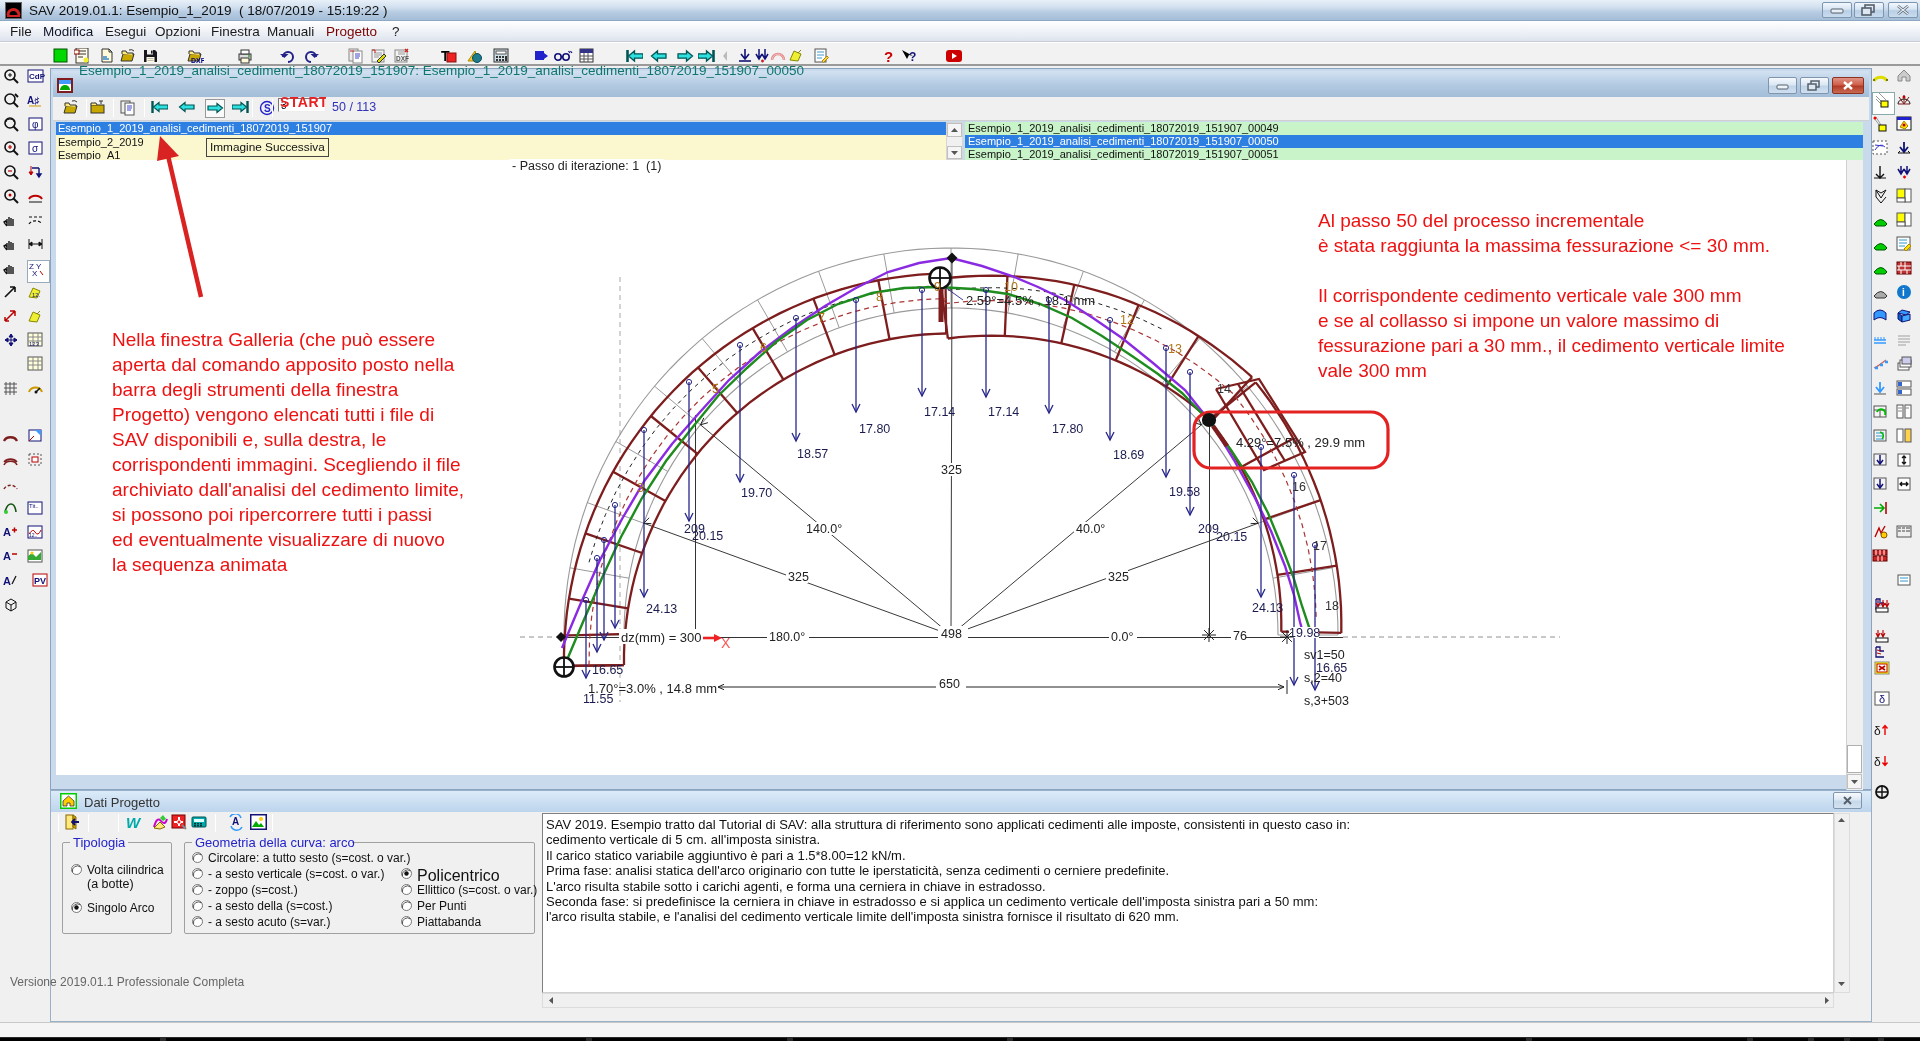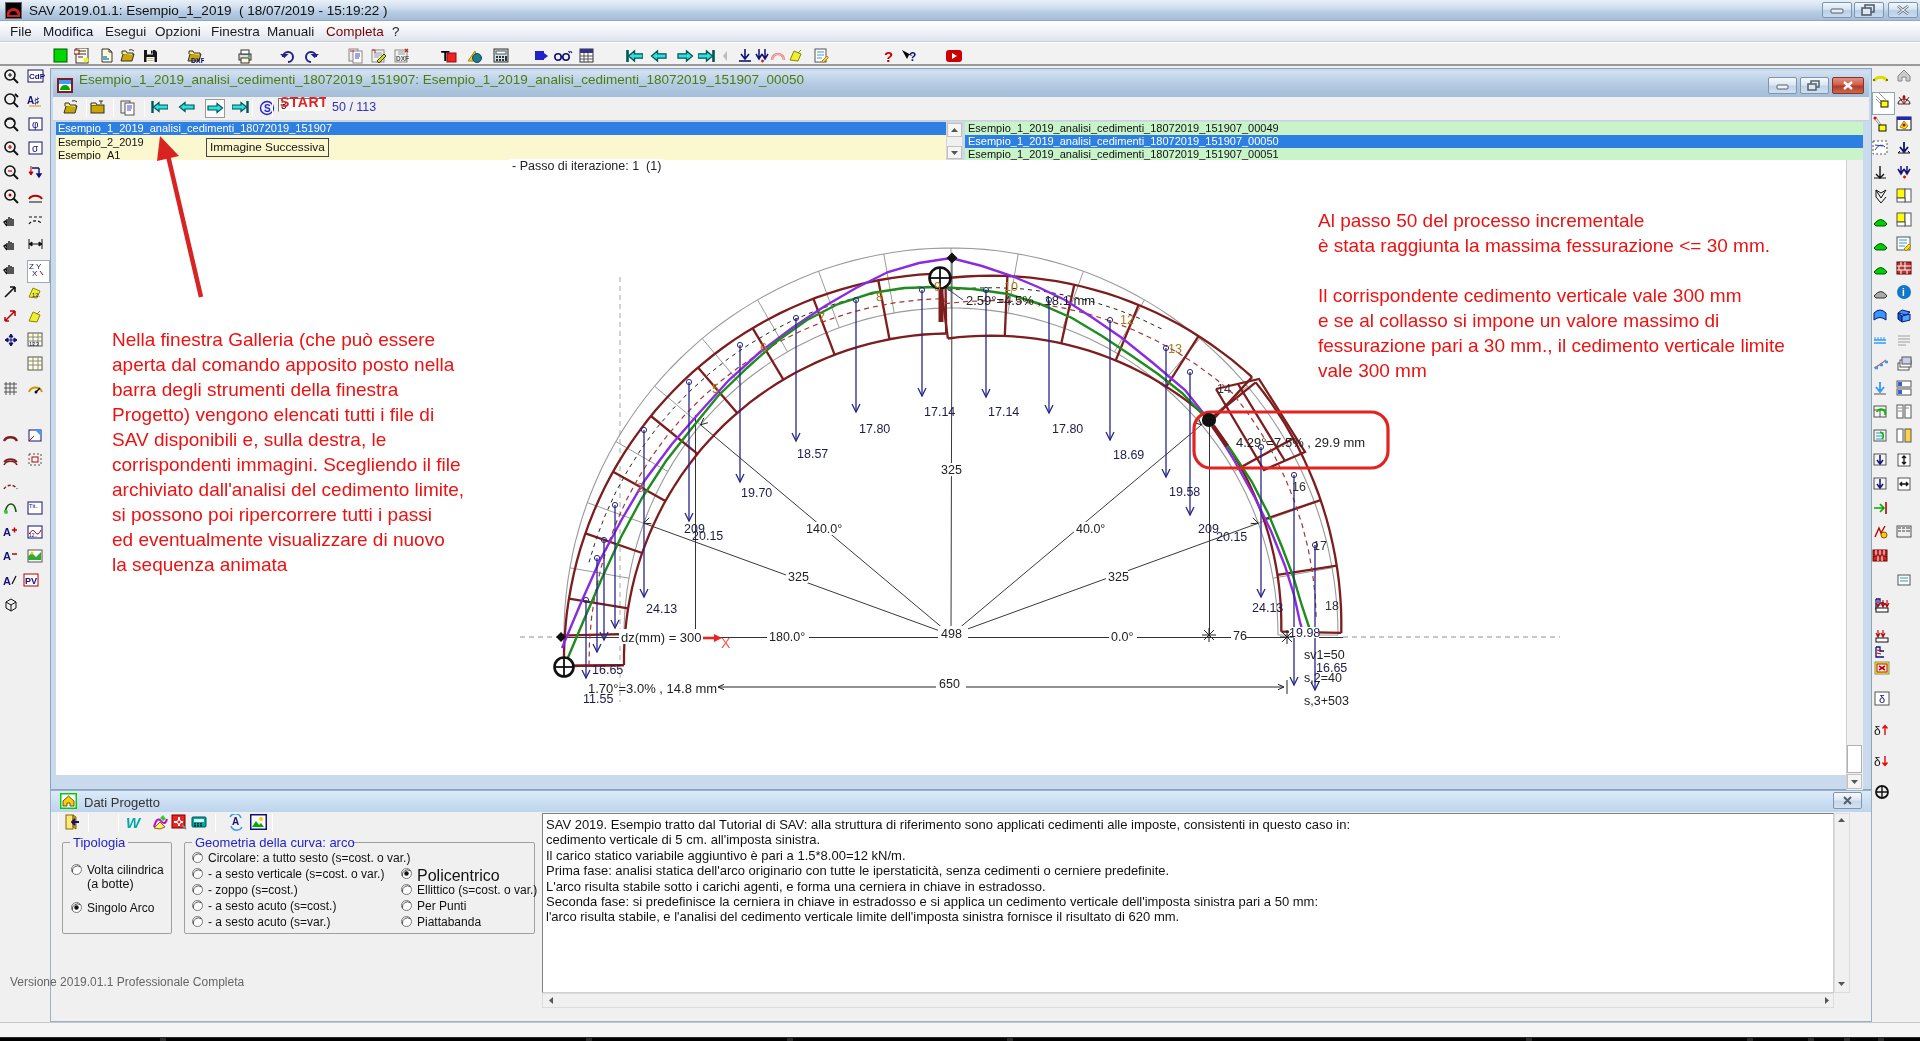--- a/index.html
+++ b/index.html
@@ -30,21 +30,21 @@
       <path d="M9 3 L19 11 M19 3 L9 11" stroke="#e8eef5" stroke-width="1.2"></path>
     </svg>
   </div>
 <div style="position:absolute;left:0;top:21px;width:1920px;height:21px;background:linear-gradient(#ffffff,#e9edf4 70%,#dde3ed);border-bottom:1px solid #c8cdd6"></div>
 <div style="position:absolute;left:10px;top:24px;font-size:13.5px;color:#1a1a1a">File</div>
 <div style="position:absolute;left:43px;top:24px;font-size:13.5px;color:#0f172a">Modifica</div>
 <div style="position:absolute;left:105px;top:24px;font-size:13.5px;color:#1a1a1a">Esegui</div>
 <div style="position:absolute;left:155px;top:24px;font-size:13.5px;color:#1a1a1a">Opzioni</div>
 <div style="position:absolute;left:211px;top:24px;font-size:13.5px;color:#1a1a1a">Finestra</div>
 <div style="position:absolute;left:267px;top:24px;font-size:13.5px;color:#1a1a1a">Manuali</div>
-<div style="position:absolute;left:326px;top:24px;font-size:13.5px;color:#7b0000">Completa</div>
+<div style="position:absolute;left:326px;top:24px;font-size:13.5px;color:#7b0000">Progetto</div>
 <div style="position:absolute;left:392px;top:24px;font-size:13.5px;color:#1a1a1a">?</div>
 <div style="position:absolute;left:0;top:42px;width:1920px;height:24px;background:#f2f2f2;border-top:1px solid #fff;border-bottom:2px solid #9a9a9a"></div>
 <div style="position:absolute;left:53px;top:48px;width:17px;height:16px">
     <svg width="17" height="16">
       <rect x="1" y="1" width="13" height="13" fill="#00d800" stroke="#005500"></rect>
     </svg>
   </div>
 <div style="position:absolute;left:74px;top:48px;width:17px;height:16px">
     <svg width="17" height="16">
       <rect x="2" y="0" width="12" height="15" fill="#fffbe8" stroke="#333"></rect>
@@ -499,21 +499,21 @@
       <text x="2" y="13" font-size="5" fill="#117">12..</text>
     </svg>
   </div>
 <div style="position:absolute;left:27px;top:548px;width:23px;height:23px;">
     <svg width="18" height="16">
       <rect x="1" y="2" width="14" height="12" fill="#fff" stroke="#555"></rect>
       <path d="M1 8 l4-3 4 4 5-5 v8 h-13z" fill="#3a3"></path>
       <circle cx="5" cy="5" r="1.5" fill="#fc0"></circle>
     </svg>
   </div>
-<div style="position:absolute;left:23px;top:572px;width:23px;height:23px;">
+<div style="position:absolute;left:32px;top:572px;width:23px;height:23px;">
     <svg width="18" height="16">
       <rect x="1" y="2" width="14" height="12" fill="#fff" stroke="#b00"></rect>
       <text x="2" y="12" font-size="9" fill="#117" font-weight="bold">PV</text>
     </svg>
   </div>
 <div style="position:absolute;left:1872px;top:68px;width:23px;height:23px;">
     <svg width="18" height="16">
       <path d="M2 13 a7 6 0 0 1 13 0" fill="none" stroke="#dd0" stroke-width="3"></path>
       <path d="M2 13 v-2 m13 2 v-2" stroke="#111"></path>
     </svg>
@@ -828,21 +828,21 @@
     </svg>
   </div>
 <div style="position:absolute;left:50px;top:68px;width:1822px;height:722px;background:#c9daec;border:1px solid #8aa4c0"></div>
 <div style="position:absolute;left:53px;top:71px;width:1816px;height:26px;background:linear-gradient(#d3e2f2,#b4cbe2 50%,#a3bdd8)"></div>
 <div style="position:absolute;left:57px;top:78px;width:16px;height:15px;background:#fff;border:2px solid #7d1d1d">
     <svg width="12" height="11">
       <rect width="12" height="4" fill="#49f"></rect>
       <path d="M1 10 a5 5 0 0 1 10 0z" fill="#0a0"></path>
     </svg>
   </div>
-<div style="position:absolute;left:79px;top:72px;font-size:13.5px;color:#4d7c0f;white-space:nowrap">Esempio_1_2019_analisi_cedimenti_18072019_151907: Esempio_1_2019_analisi_cedimenti_18072019_151907_00050</div>
+<div style="position:absolute;left:79px;top:63px;font-size:13.5px;color:#0f766e;white-space:nowrap">Esempio_1_2019_analisi_cedimenti_18072019_151907: Esempio_1_2019_analisi_cedimenti_18072019_151907_00050</div>
 <div style="position:absolute;left:1768px;top:77px;width:29px;height:17px;background:linear-gradient(#f5f9fd,#dbe7f3 45%,#c0d4e8 55%,#cfdff0);border:1px solid #8095ab;border-radius:2px">
     <svg width="27" height="15">
       <rect x="8" y="7" width="11" height="4" rx="1" fill="#eef3f9" stroke="#55606c"></rect>
     </svg>
   </div>
 <div style="position:absolute;left:1800px;top:77px;width:29px;height:17px;background:linear-gradient(#f5f9fd,#dbe7f3 45%,#c0d4e8 55%,#cfdff0);border:1px solid #8095ab;border-radius:2px">
     <svg width="27" height="15">
       <rect x="10" y="3" width="8" height="6" fill="none" stroke="#55606c" stroke-width="1.5"></rect>
       <rect x="7" y="6" width="8" height="6" fill="#dde7f2" stroke="#55606c" stroke-width="1.5"></rect>
     </svg>
@@ -1287,21 +1287,21 @@
       <path d="M1.5 8 a5 5 0 0 1 8-5" fill="none" stroke="#555"></path>
     </svg>
   </div>
 <div style="position:absolute;left:208px;top:883.3px;font-size:12px;color:#111;white-space:nowrap">- zoppo (s=cost.)</div>
 <div style="position:absolute;left:192px;top:900.3px;width:12px;height:12px">
     <svg width="12" height="12">
       <circle cx="5.5" cy="5.5" r="5" fill="#fff" stroke="#777"></circle>
       <path d="M1.5 8 a5 5 0 0 1 8-5" fill="none" stroke="#555"></path>
     </svg>
   </div>
-<div style="position:absolute;left:208px;top:899.3px;font-size:12px;color:#111;white-space:nowrap">- a sesto acuto (s=cost.)</div>
+<div style="position:absolute;left:208px;top:899.3px;font-size:12px;color:#111;white-space:nowrap">- a sesto della (s=cost.)</div>
 <div style="position:absolute;left:192px;top:916.3px;width:12px;height:12px">
     <svg width="12" height="12">
       <circle cx="5.5" cy="5.5" r="5" fill="#fff" stroke="#777"></circle>
       <path d="M1.5 8 a5 5 0 0 1 8-5" fill="none" stroke="#555"></path>
     </svg>
   </div>
 <div style="position:absolute;left:208px;top:915.3px;font-size:12px;color:#111;white-space:nowrap">- a sesto acuto (s=var.)</div>
 <div style="position:absolute;left:401px;top:868.3px;width:12px;height:12px">
     <svg width="12" height="12">
       <circle cx="5.5" cy="5.5" r="5" fill="#fff" stroke="#777"></circle>

